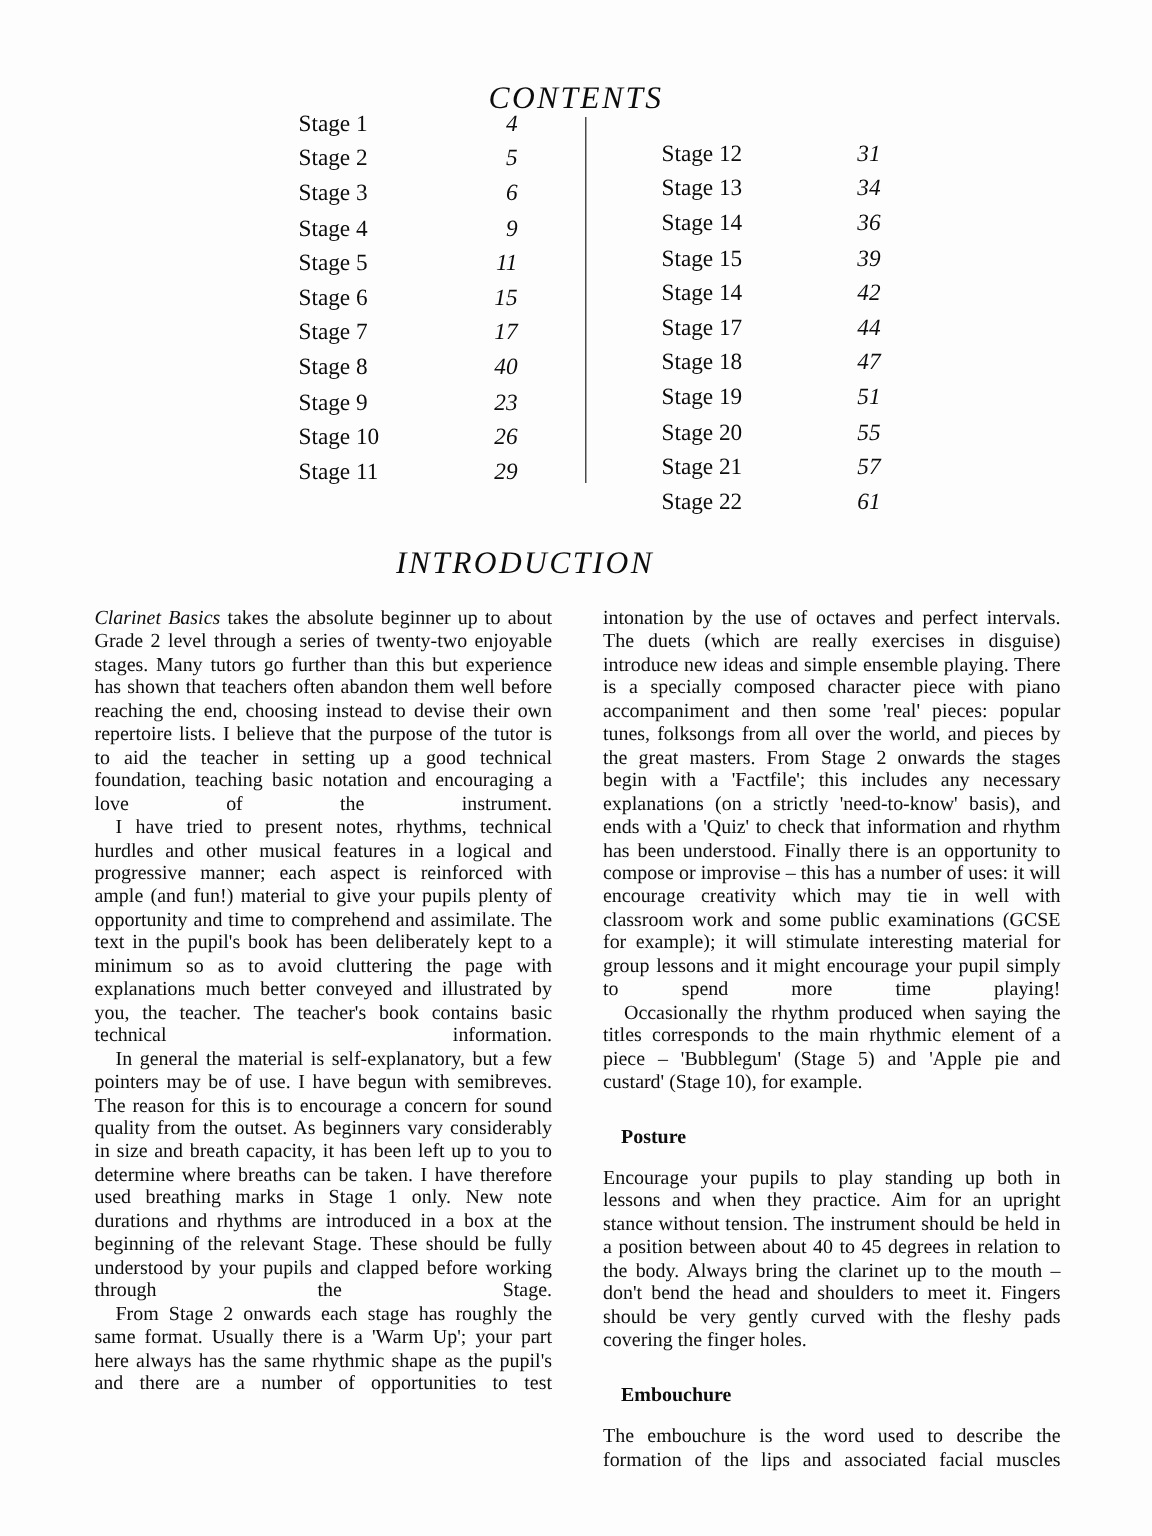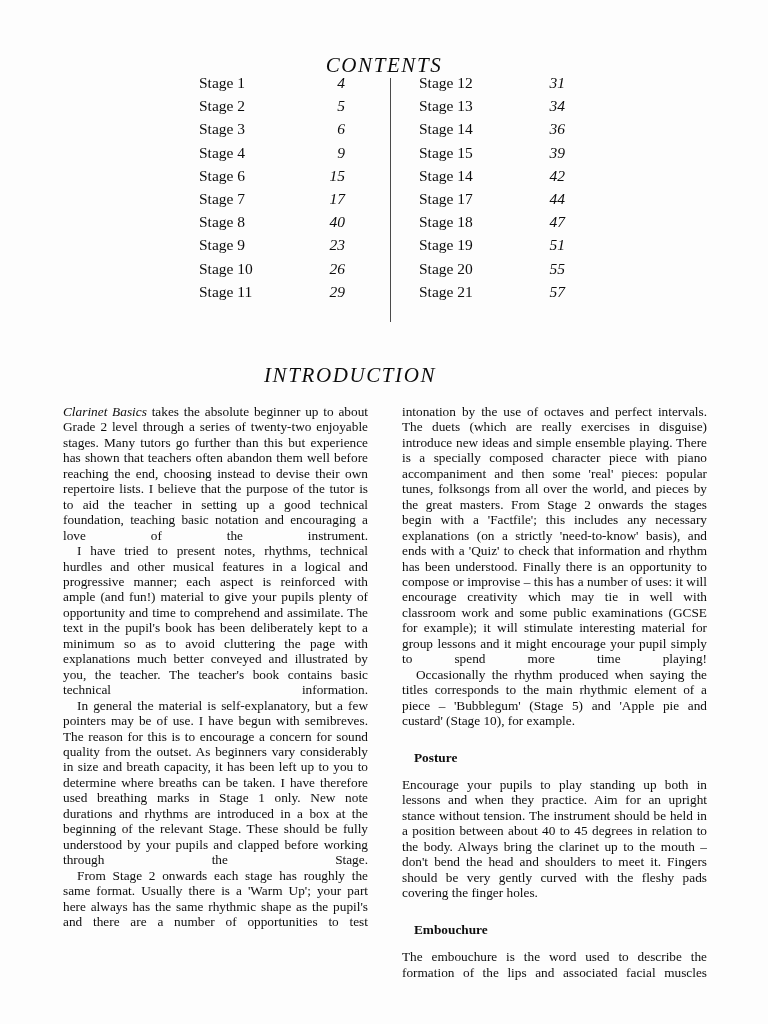--- a/index.html
+++ b/index.html
@@ -52,21 +52,21 @@
     width: 1px;
     height: 244px;
     background: #4a4a4a;
   }
   .toc-col {
     position: absolute;
     top: 0;
     width: 200px;
   }
   .toc-col.left  { left: 199px; }
-  .toc-col.right { left: 419px; }
+  .toc-col.right { left: 441px; margin-top: 20px; }
 
   .toc-row {
     display: flex;
     align-items: baseline;
     height: 23.2px;
   }
   .toc-stage {
     font-size: 15.5px;
     width: 118px;
     white-space: nowrap;
@@ -151,20 +151,24 @@
         </div>
         <div class="toc-row">
           <span class="toc-stage">Stage 3</span>
           <span class="toc-page">6</span>
         </div>
         <div class="toc-row">
           <span class="toc-stage">Stage 4</span>
           <span class="toc-page">9</span>
         </div>
         <div class="toc-row">
+          <span class="toc-stage">Stage 5</span>
+          <span class="toc-page">11</span>
+        </div>
+        <div class="toc-row">
           <span class="toc-stage">Stage 6</span>
           <span class="toc-page">15</span>
         </div>
         <div class="toc-row">
           <span class="toc-stage">Stage 7</span>
           <span class="toc-page">17</span>
         </div>
         <div class="toc-row">
           <span class="toc-stage">Stage 8</span>
           <span class="toc-page">40</span>
@@ -215,20 +219,24 @@
           <span class="toc-stage">Stage 19</span>
           <span class="toc-page">51</span>
         </div>
         <div class="toc-row">
           <span class="toc-stage">Stage 20</span>
           <span class="toc-page">55</span>
         </div>
         <div class="toc-row">
           <span class="toc-stage">Stage 21</span>
           <span class="toc-page">57</span>
+        </div>
+        <div class="toc-row">
+          <span class="toc-stage">Stage 22</span>
+          <span class="toc-page">61</span>
         </div>
       </div>
   </div>
 
   <div class="intro-heading">INTRODUCTION</div>
 
   <div class="body-cols">
 
     <div class="bodycol left">
       <p class="justify-all"><em>Clarinet Basics</em><span> takes the absolute beginner up to about Grade 2 level through a series of twenty-two enjoyable stages. Many tutors go further than this but experience has shown that teachers often abandon them well before reaching the end, choosing instead to devise their own repertoire lists. I believe that the purpose of the tutor is to aid the teacher in setting up a good technical foundation, teaching basic notation and encouraging a love of the instrument.</span></p>

